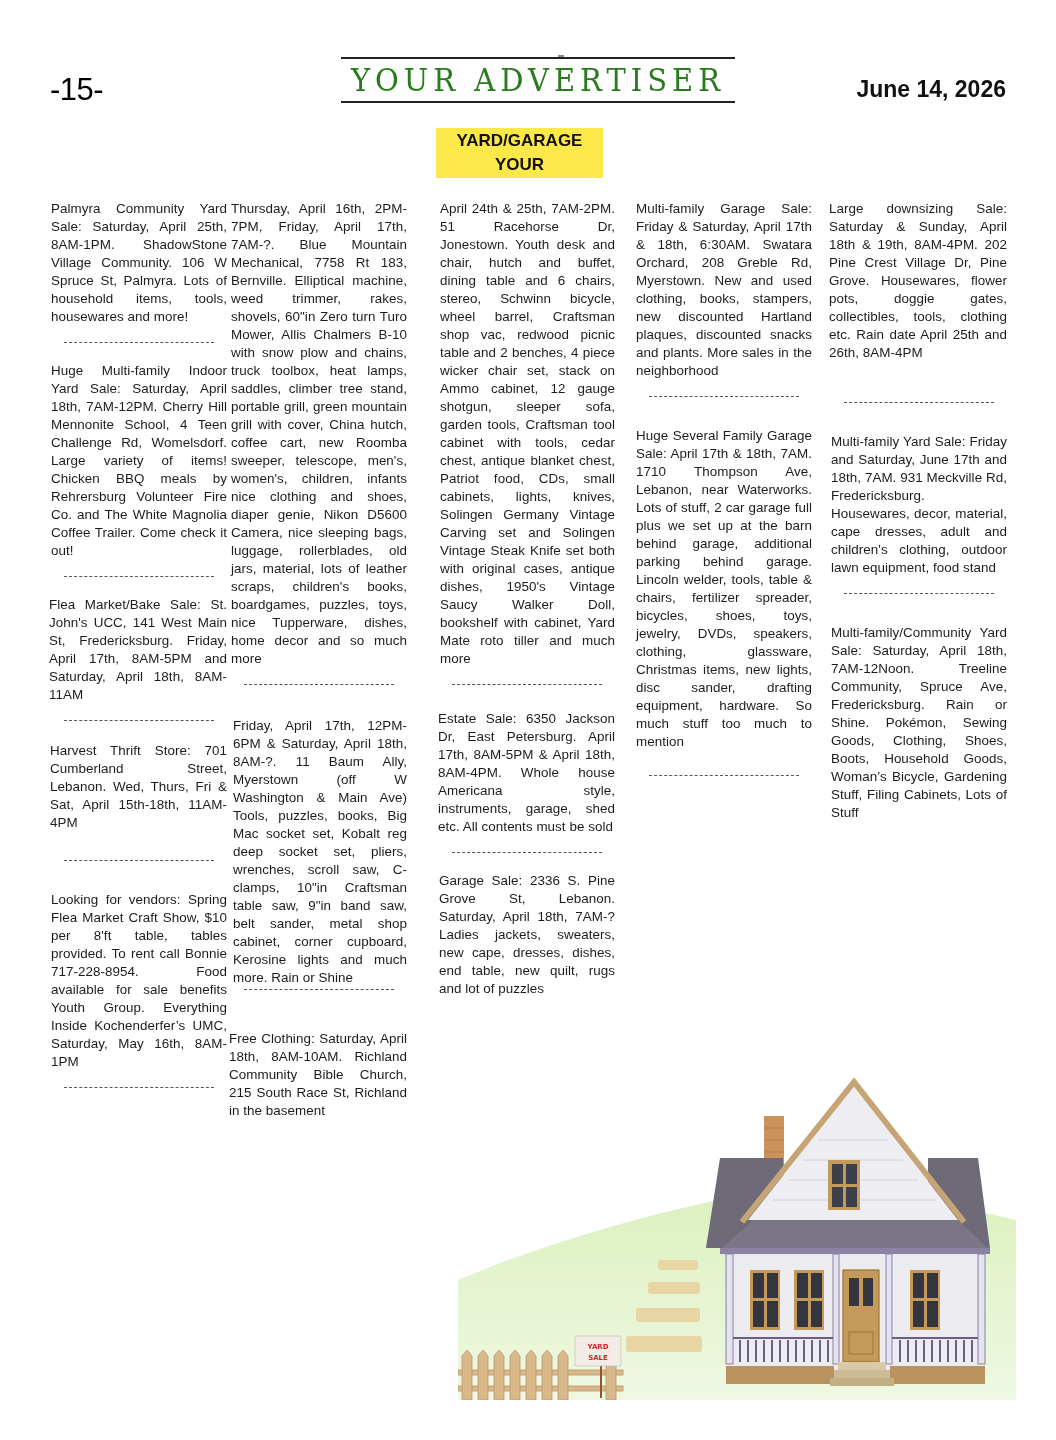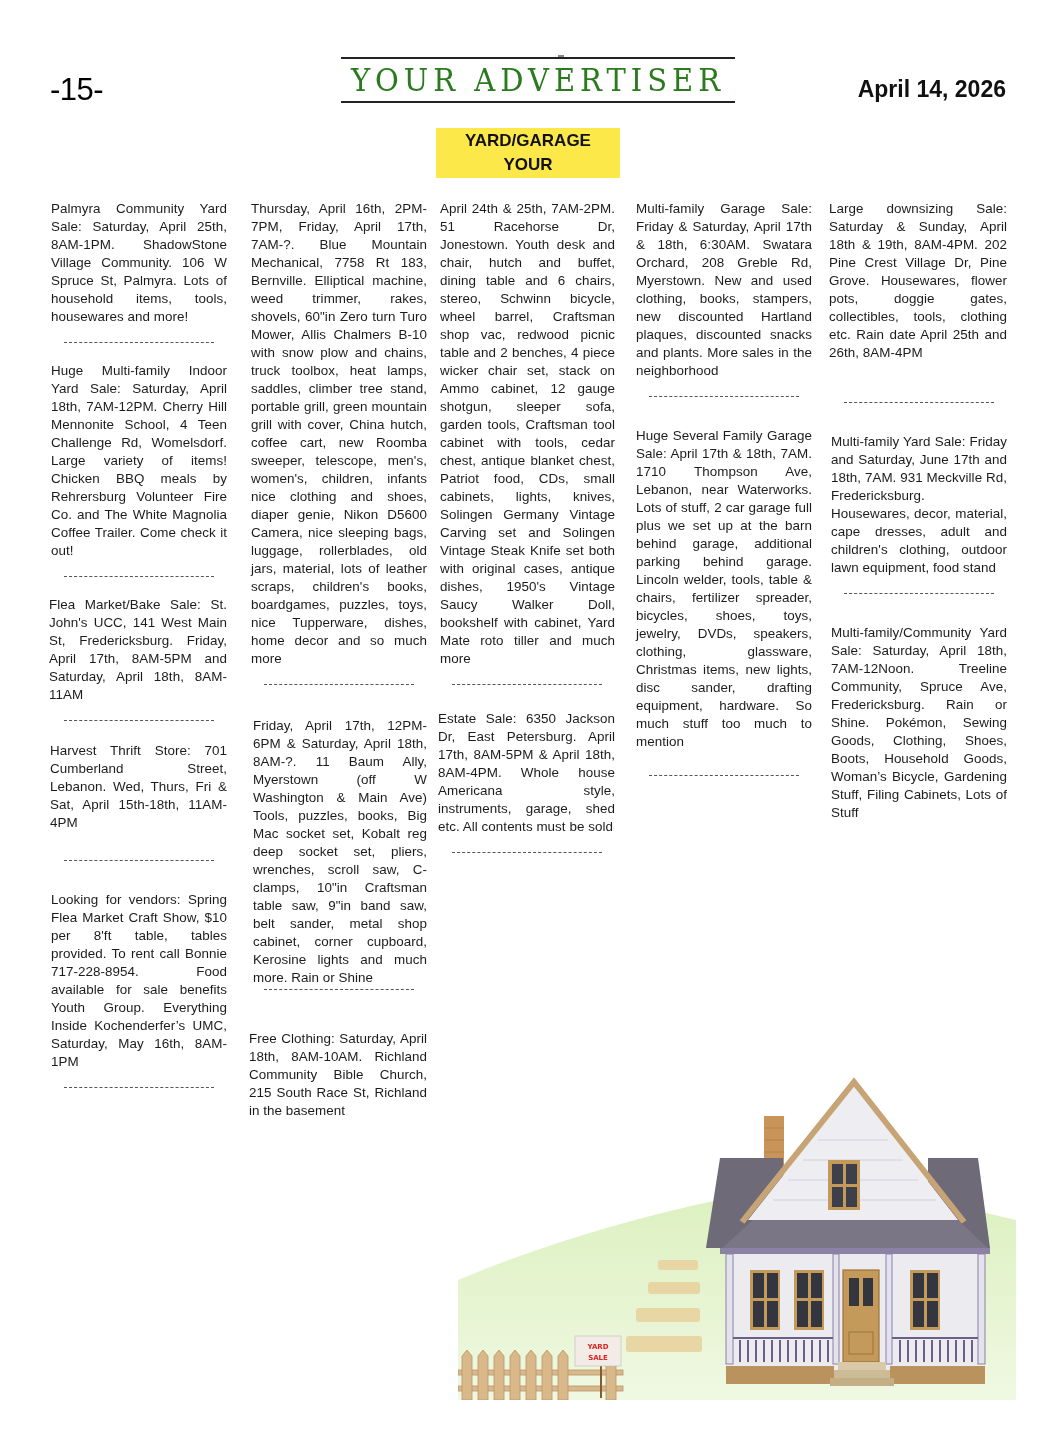--- a/index.html
+++ b/index.html
@@ -7,43 +7,43 @@
   body { position: relative; font-family: "DejaVu Sans", sans-serif; color: #1a1a1a; }
 
   .page-num { position: absolute; left: 50px; top: 72px; font-family: "Liberation Sans", sans-serif; font-weight: normal; font-size: 31px; color: #000000; letter-spacing: -0.5px; }
   .masthead { position: absolute; left: 341px; top: 55px; width: 394px; height: 50px; }
   .masthead .rule-top { position: absolute; left: 0; right: 0; top: 2px; height: 2px; background: #222; }
   .masthead .rule-bot { position: absolute; left: 0; right: 0; top: 46px; height: 2px; background: #222; }
   .masthead .tick { position: absolute; left: 217px; top: 0; width: 6px; height: 2px; background: #888; }
   .masthead .title { position: absolute; left: 0; right: 0; top: 8px; text-align: center; font-family: "DejaVu Serif", serif; font-size: 29px; letter-spacing: 5px; color: #2a7a1e; transform: scaleY(1.12); }
   .pub-date { position: absolute; right: 50px; top: 76px; font-family: "Liberation Sans", sans-serif; font-weight: bold; font-size: 23px; color: #111; }
 
-  .section-banner { position: absolute; left: 436px; top: 128px; width: 184px; height: 50px; background: #fde84a; text-align: center; font-family: "Liberation Sans", sans-serif; font-weight: bold; font-size: 17px; line-height: 24px; padding-top: 1px; color: #111; }
+  .section-banner { position: absolute; left: 436px; top: 128px; width: 167px; height: 50px; background: #fde84a; text-align: center; font-family: "Liberation Sans", sans-serif; font-weight: bold; font-size: 17px; line-height: 24px; padding-top: 1px; color: #111; }
 
   .col { position: absolute; top: 200px; width: 176px; }
-  .col1 { left: 51px; } .col2 { left: 251px; } .col3 { left: 439px; } .col4 { left: 636px; } .col5 { left: 831px; }
+  .col1 { left: 51px; } .col2 { left: 231px; } .col3 { left: 439px; } .col4 { left: 636px; } .col5 { left: 831px; }
 
   .ad { font-family: Liberation Sans, sans-serif; font-size: 13.4px; line-height: 18px; text-align: justify; color: #1c1c1c; letter-spacing: 0.05px; }
   .sep { height: 1px; width: 150px; margin-left: 13px; border-top: 1px dashed #555; }
 
   .illustration { position: absolute; left: 458px; top: 1070px; width: 558px; height: 330px; }
 </style>
 </head>
 <body>
 
 <div class="page-num">-15-</div>
 
 <div class="masthead">
   <div class="rule-top"></div>
   <div class="tick"></div>
   <div class="title">YOUR ADVERTISER</div>
   <div class="rule-bot"></div>
 </div>
 
-<div class="pub-date">April 14, 2026</div>
+<div class="pub-date">June 14, 2026</div>
 
 <div class="section-banner">
   <div>YARD/GARAGE</div>
   <div>YOUR</div>
 </div>
 
 <div class="col col1">
   <p class="ad">Palmyra Community Yard Sale: Saturday, April 25th, 8AM-1PM. ShadowStone Village Community. 106 W Spruce St, Palmyra. Lots of household items, tools, housewares and more!</p>
   <div class="sep" style="margin-top:16px;margin-bottom:19px"></div>
   <p class="ad">Huge Multi-family Indoor Yard Sale: Saturday, April 18th, 7AM-12PM. Cherry Hill Mennonite School, 4 Teen Challenge Rd, Womelsdorf. Large variety of items! Chicken BBQ meals by Rehrersburg Volunteer Fire Co. and The White Magnolia Coffee Trailer. Come check it out!</p>
@@ -62,20 +62,21 @@
   <p class="ad" style="margin-left:2px">Friday, April 17th, 12PM-6PM &amp; Saturday, April 18th, 8AM-?. 11 Baum Ally, Myerstown (off W Washington &amp; Main Ave) Tools, puzzles, books, Big Mac socket set, Kobalt reg deep socket set, pliers, wrenches, scroll saw, C-clamps, 10"in Craftsman table saw, 9"in band saw, belt sander, metal shop cabinet, corner cupboard, Kerosine lights and much more. Rain or Shine</p>
   <div class="sep" style="margin-top:2px;margin-bottom:40px"></div>
   <p class="ad" style="margin-left:-2px">Free Clothing: Saturday, April 18th, 8AM-10AM. Richland Community Bible Church, 215 South Race St, Richland in the basement</p>
 </div>
 
 <div class="col col3">
   <p class="ad" style="margin-left:1px">April 24th &amp; 25th, 7AM-2PM. 51 Racehorse Dr, Jonestown. Youth desk and chair, hutch and buffet, dining table and 6 chairs, stereo, Schwinn bicycle, wheel barrel, Craftsman shop vac, redwood picnic table and 2 benches, 4 piece wicker chair set, stack on Ammo cabinet, 12 gauge shotgun, sleeper sofa, garden tools, Craftsman tool cabinet with tools, cedar chest, antique blanket chest, Patriot food, CDs, small cabinets, lights, knives, Solingen Germany Vintage Carving set and Solingen Vintage Steak Knife set both with original cases, antique dishes, 1950's Vintage Saucy Walker Doll, bookshelf with cabinet, Yard Mate roto tiller and much more</p>
   <div class="sep" style="margin-top:16px;margin-bottom:25px"></div>
   <p class="ad" style="margin-left:-1px">Estate Sale: 6350 Jackson Dr, East Petersburg. April 17th, 8AM-5PM &amp; April 18th, 8AM-4PM. Whole house Americana style, instruments, garage, shed etc. All contents must be sold</p>
   <div class="sep" style="margin-top:16px;margin-bottom:19px"></div>
+  <p class="ad">Garage Sale: 2336 S. Pine Grove St, Lebanon. Saturday, April 18th, 7AM-? Ladies jackets, sweaters, new cape, dresses, dishes, end table, new quilt, rugs and lot of puzzles</p>
 </div>
 
 <div class="col col4">
   <p class="ad">Multi-family Garage Sale: Friday &amp; Saturday, April 17th &amp; 18th, 6:30AM. Swatara Orchard, 208 Greble Rd, Myerstown. New and used clothing, books, stampers, new discounted Hartland plaques, discounted snacks and plants. More sales in the neighborhood</p>
   <div class="sep" style="margin-top:16px;margin-bottom:30px"></div>
   <p class="ad">Huge Several Family Garage Sale: April 17th &amp; 18th, 7AM. 1710 Thompson Ave, Lebanon, near Waterworks. Lots of stuff, 2 car garage full plus we set up at the barn behind garage, additional parking behind garage. Lincoln welder, tools, table &amp; chairs, fertilizer spreader, bicycles, shoes, toys, jewelry, DVDs, speakers, clothing, glassware, Christmas items, new lights, disc sander, drafting equipment, hardware. So much stuff too much to mention</p>
   <div class="sep" style="margin-top:24px;margin-bottom:19px"></div>
 </div>
 
 <div class="col col5">

